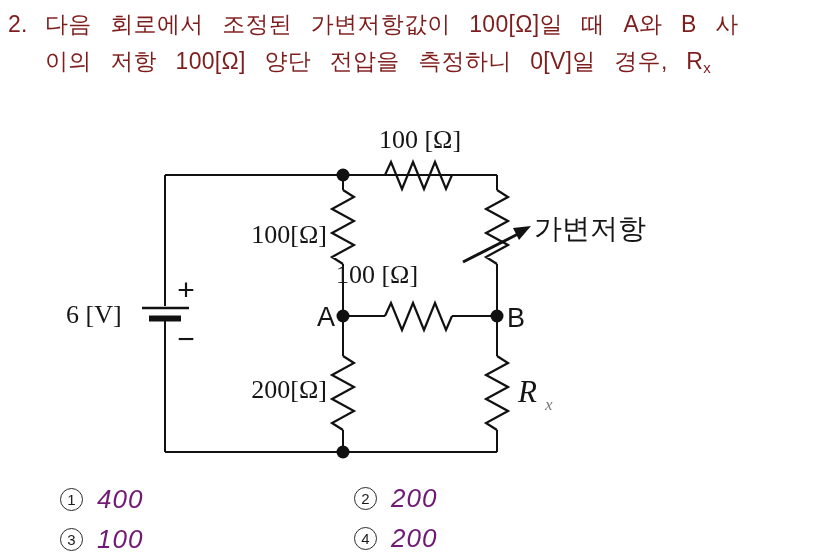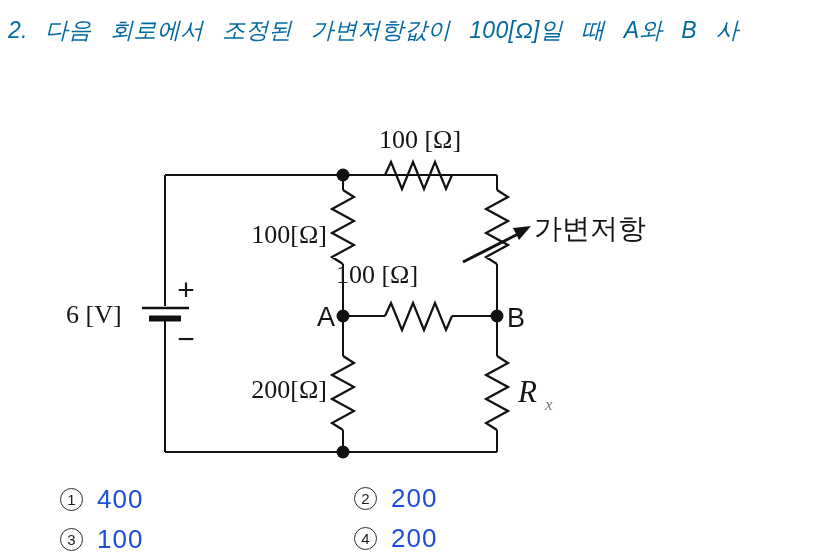--- a/index.html
+++ b/index.html
@@ -3,25 +3,24 @@
 <meta charset="utf-8">
 <style>
   html,body{margin:0;padding:0;}
   body{
     width:826px;height:555px;position:relative;overflow:hidden;
     background:#ffffff;color:#111;
     font-family:"Liberation Sans",sans-serif;
   }
   
   .question{
-    position:absolute;left:8px;top:12px;width:812px;
+    position:absolute;left:8px;top:6px;width:812px;
     font-size:23px;line-height:37px;
     letter-spacing:0.3px;word-spacing:12px;
-    color:#0369a1;
-    font-style:italic;
+    color:#7f1d1d;
   }
   .q-line{white-space:nowrap;}
   .q-num{display:inline-block;width:37px;word-spacing:normal;}
   .q-indent{padding-left:37px;}
   .q-sub{font-size:15px;vertical-align:-4px;letter-spacing:0;}
   
   .circuit{position:absolute;left:0;top:0;width:826px;height:555px;}
   .wire{stroke:#111;stroke-width:2;fill:none;}
   .res{stroke:#111;stroke-width:2.2;fill:none;stroke-linejoin:miter;}
   .plate-long{stroke:#111;stroke-width:2.5;}
@@ -39,27 +38,28 @@
     position:absolute;display:flex;align-items:center;height:26px;
     cursor:default;
   }
   .cnum{
     width:23px;height:23px;flex:0 0 23px;
     border:1.6px solid #2a2a2a;border-radius:50%;
     display:flex;align-items:center;justify-content:center;
     font-size:15px;color:#1c1c1c;box-sizing:border-box;
     margin-right:14px;
   }
-  .cval{font-size:26px;color:#1d4ed8;letter-spacing:1px;}
+  .cval{font-size:26px;color:#701a75;letter-spacing:1px;font-style:italic;}
 </style>
 </head>
 <body>
 
 <div class="question">
   <div class="q-line"><span class="q-num">2.</span><span>다음 회로에서 조정된 가변저항값이 100[Ω]일 때 A와 B 사</span></div>
+  <div class="q-line q-indent"><span>이의 저항 100[Ω] 양단 전압을 측정하니 0[V]일 경우, R</span><span class="q-sub">x</span></div>
 </div>
 
 <svg class="circuit" viewBox="0 0 826 555">
 
   <path class="wire" d="
     M165,175 H497
     M165,175 V306
     M165,321 V452
     M165,452 H497
     M343,175 V190

